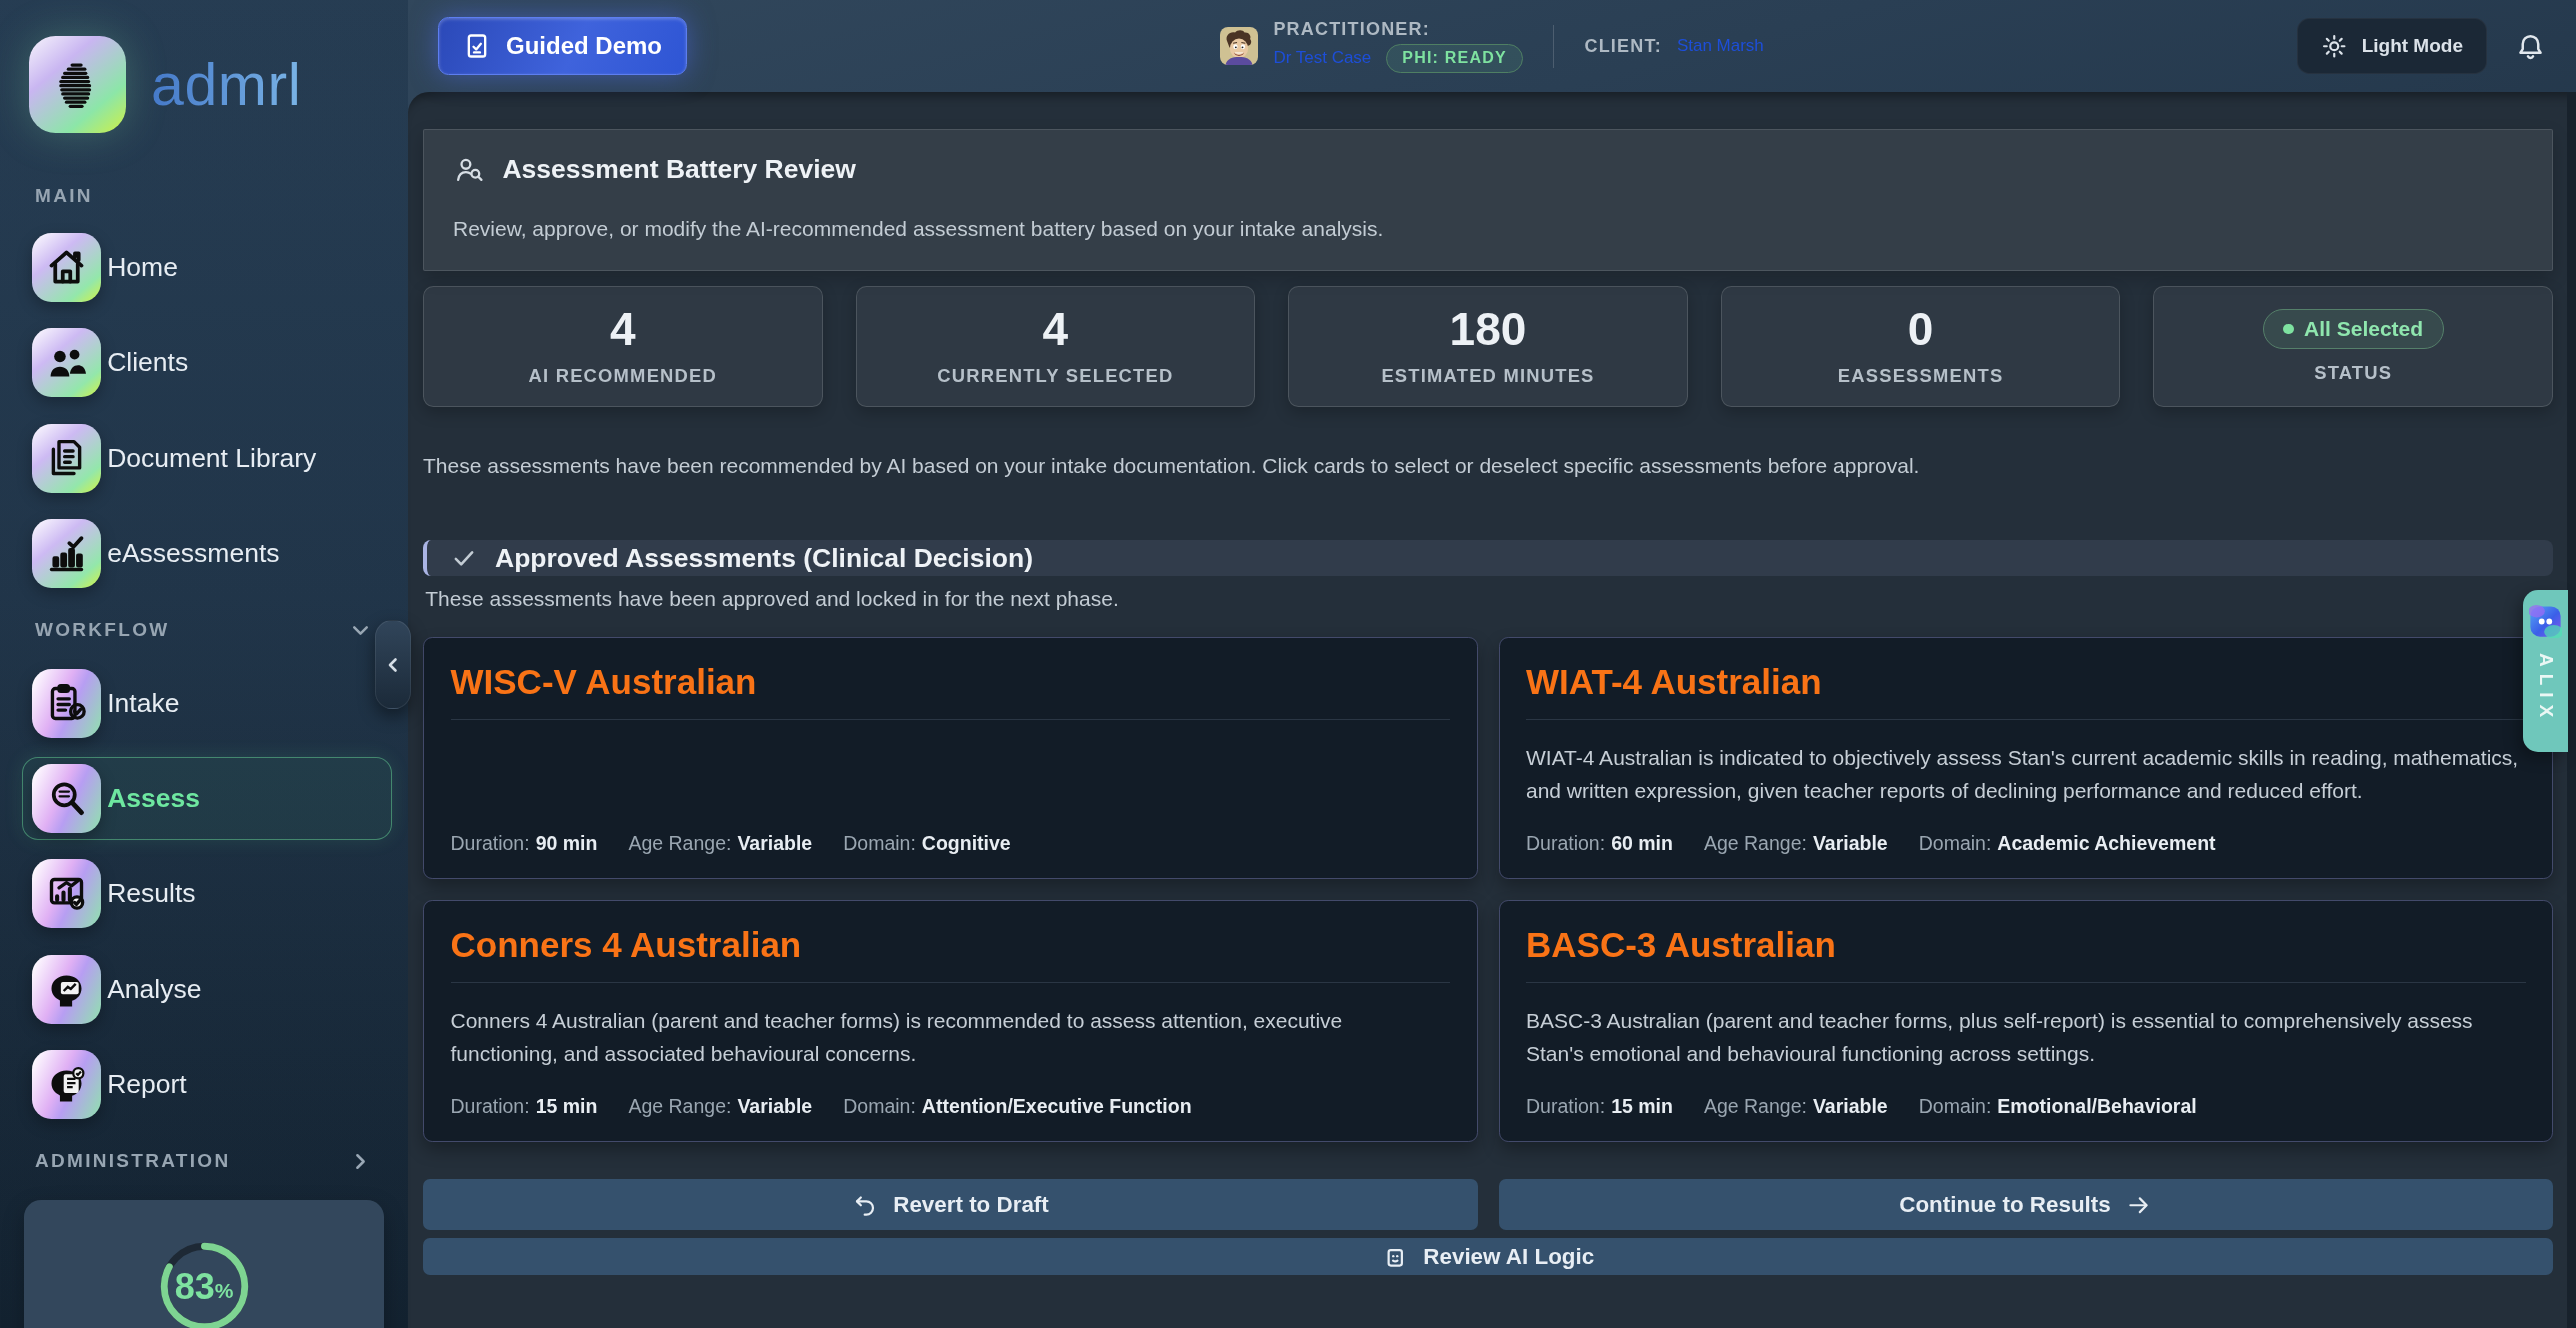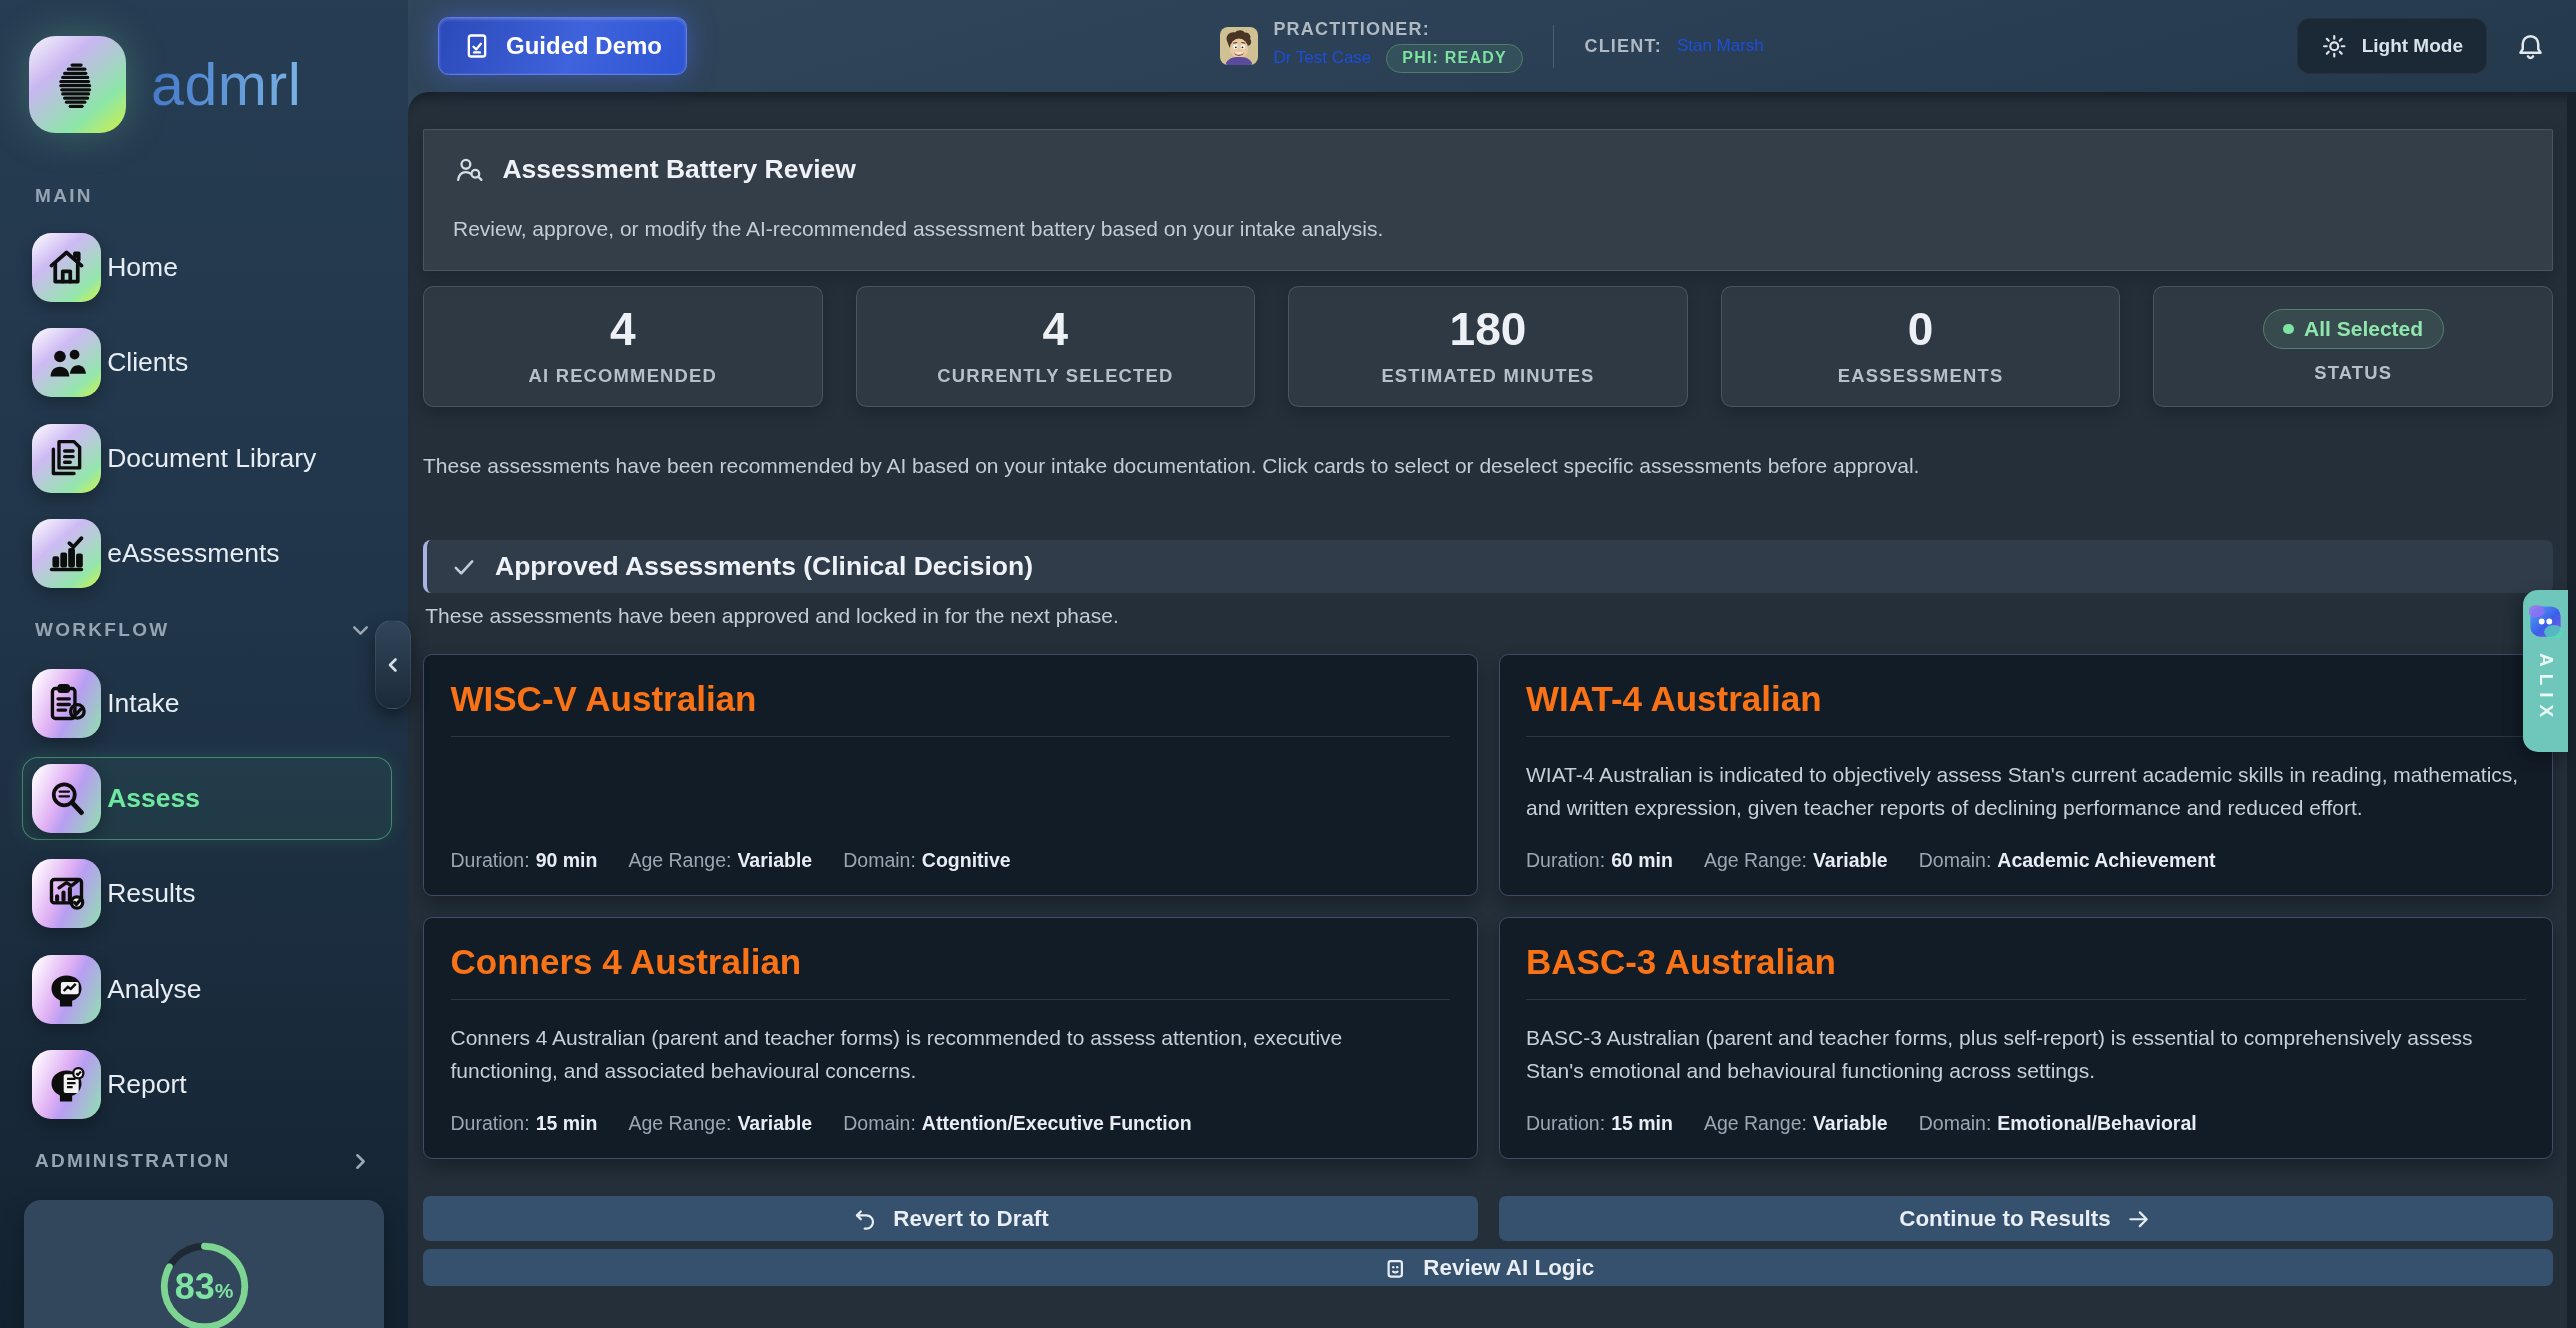--- a/index.html
+++ b/index.html
@@ -98,36 +98,36 @@
   .stat-label{ font-size:18.4px; font-weight:600; letter-spacing:1.2px; color:#b6c0c9;}
   .stat-pill{ display:inline-flex; align-items:center; gap:10.4px; font-size:21px; font-weight:600; color:#8fe6ae;
     border:1.2px solid #55806a; background:rgba(126,226,160,.1); border-radius:574px; padding:7px 19.5px;}
   .dot{ width:10.4px; height:10.4px; border-radius:50%; background:#7ee2a0;}
 
   .ai-section{ margin-bottom:60px;}
   .ai-section .sub{ margin-top:23px;}
   h2{ font-size:26.5px; font-weight:700; color:#eef2f6;}
 
   .approved-bar{ background:rgba(168,180,228,.10); border-left:4px solid #aab4e4; border-radius:8px;
-    padding:12.6px 23px; height:53px; display:flex; align-items:center; gap:17px; margin-bottom:10.4px;}
+    padding:12.6px 23px; height:36px; display:flex; align-items:center; gap:17px; margin-bottom:10.4px;}
   .approved-bar svg{ width:28px; height:28px; stroke:#c3ccd4; fill:none; stroke-width:2.2; stroke-linecap:round; stroke-linejoin:round;}
   .approved-sub{ font-size:21px; color:#c3ccd4; margin:0 0 26.5px 2.3px;}
 
   .cards{ display:grid; grid-template-columns:1fr 1fr; gap:21px; margin-bottom:37px;}
   .a-card{ min-height:187px; background:#121c27; border:1.2px solid #434a6b; border-radius:9.2px;
     padding:24px 26.5px 23px 26.5px; display:flex; flex-direction:column; cursor:pointer;
     box-shadow:0 8px 17px rgba(0,0,0,.3);}
   .a-card h3{ font-size:35px; font-weight:700; color:#f97316;}
   .a-card hr{ border:none; border-top:1.2px solid #2a3644; margin:17px 0 0 0;}
   .a-desc{ font-size:21px; line-height:1.55; color:#c6ced6; margin-top:22px;}
   .a-meta{ margin-top:auto; padding-top:25px; display:flex; gap:31px; font-size:19.5px; color:#9aa6b1;}
   .a-meta b{ color:#e8edf2; font-weight:700; margin-left:6px;}
 
   .actions-row{ display:grid; grid-template-columns:1fr 1fr; gap:21px; margin-bottom:8px;}
-  .slate-btn{ height:45px; background:#35516d; border:none; border-radius:7px; color:#e8eef4;
+  .slate-btn{ height:51px; background:#35516d; border:none; border-radius:7px; color:#e8eef4;
     font-size:22.4px; font-weight:600; font-family:inherit; display:flex; align-items:center; justify-content:center;
     gap:15px; cursor:pointer;}
   .slate-btn svg{ width:26.5px; height:26.5px; stroke:#e8eef4; fill:none; stroke-width:2; stroke-linecap:round; stroke-linejoin:round;}
   .review-ai{ width:100%; height:37px; margin-bottom:32px;}
 
   
   .alix-tab{ position:absolute; right:8px; top:590px; width:45px; height:162px; background:#6fc7bb;
     border-radius:15px 0 0 15px; z-index:5; display:flex; flex-direction:column; align-items:center;
     padding-top:15px; gap:15px; box-shadow:-4.6px 5.8px 15px rgba(0,0,0,.3); cursor:pointer;}
   .alix-logo{ width:33px; height:33px;}

